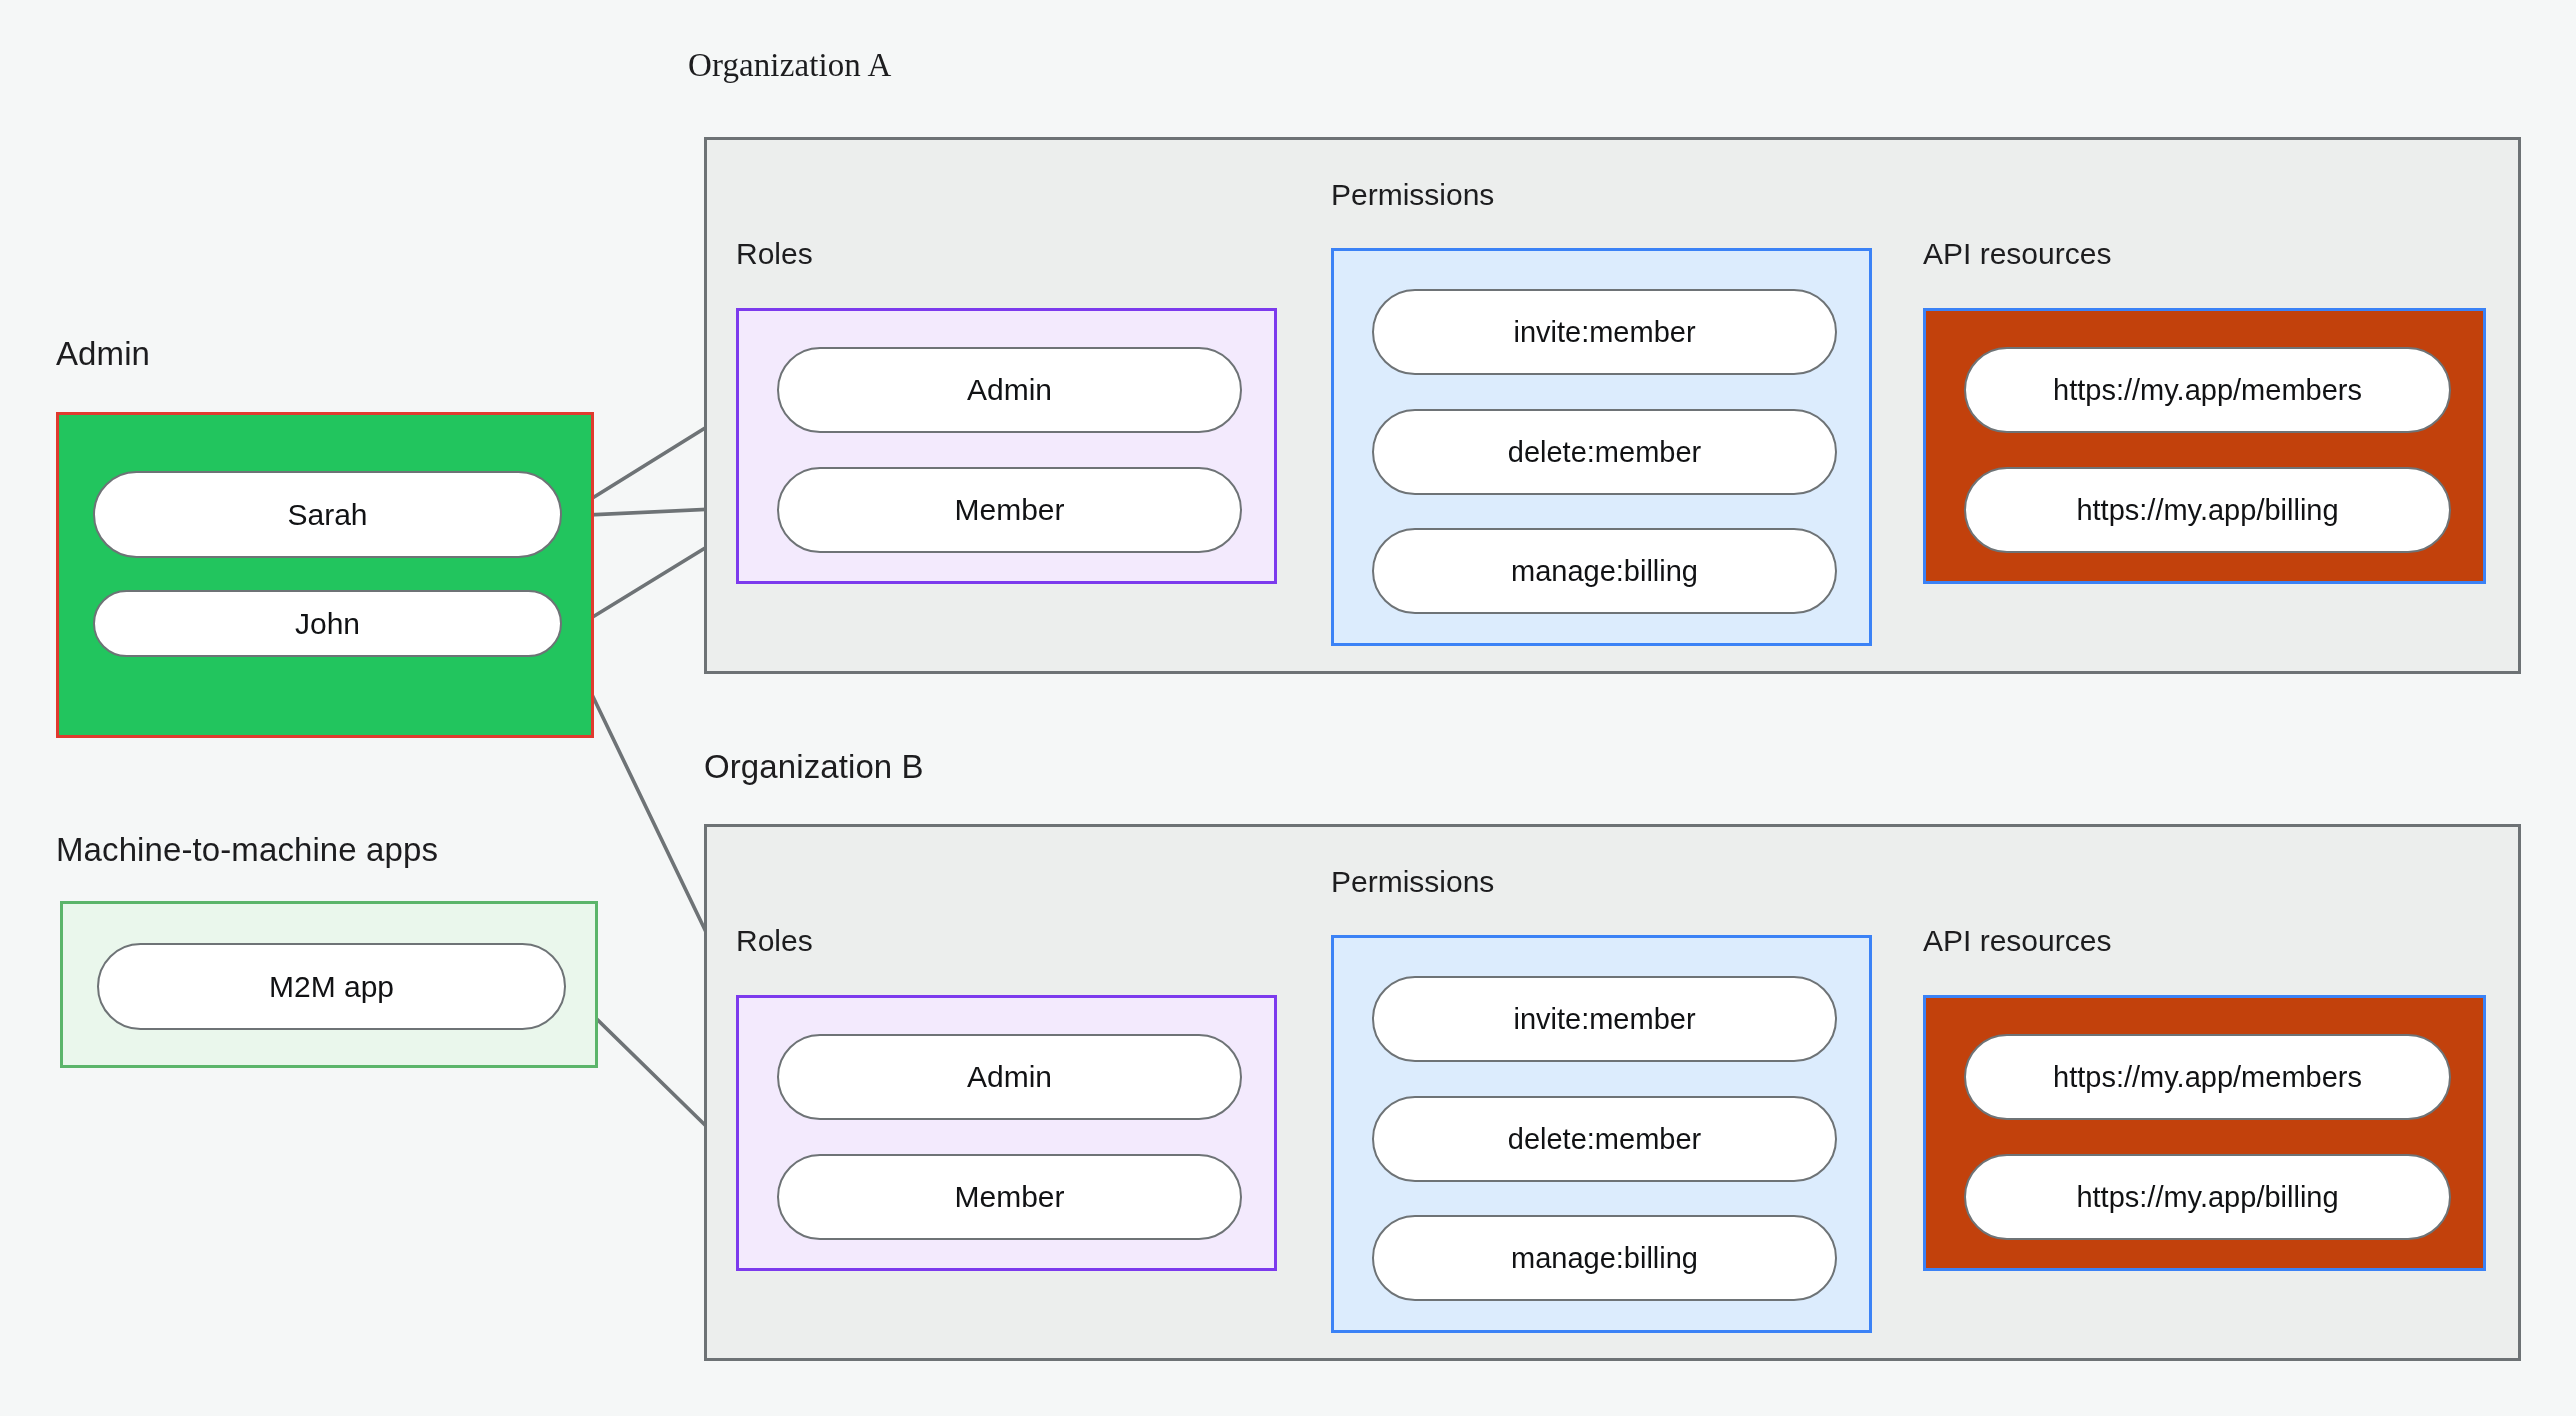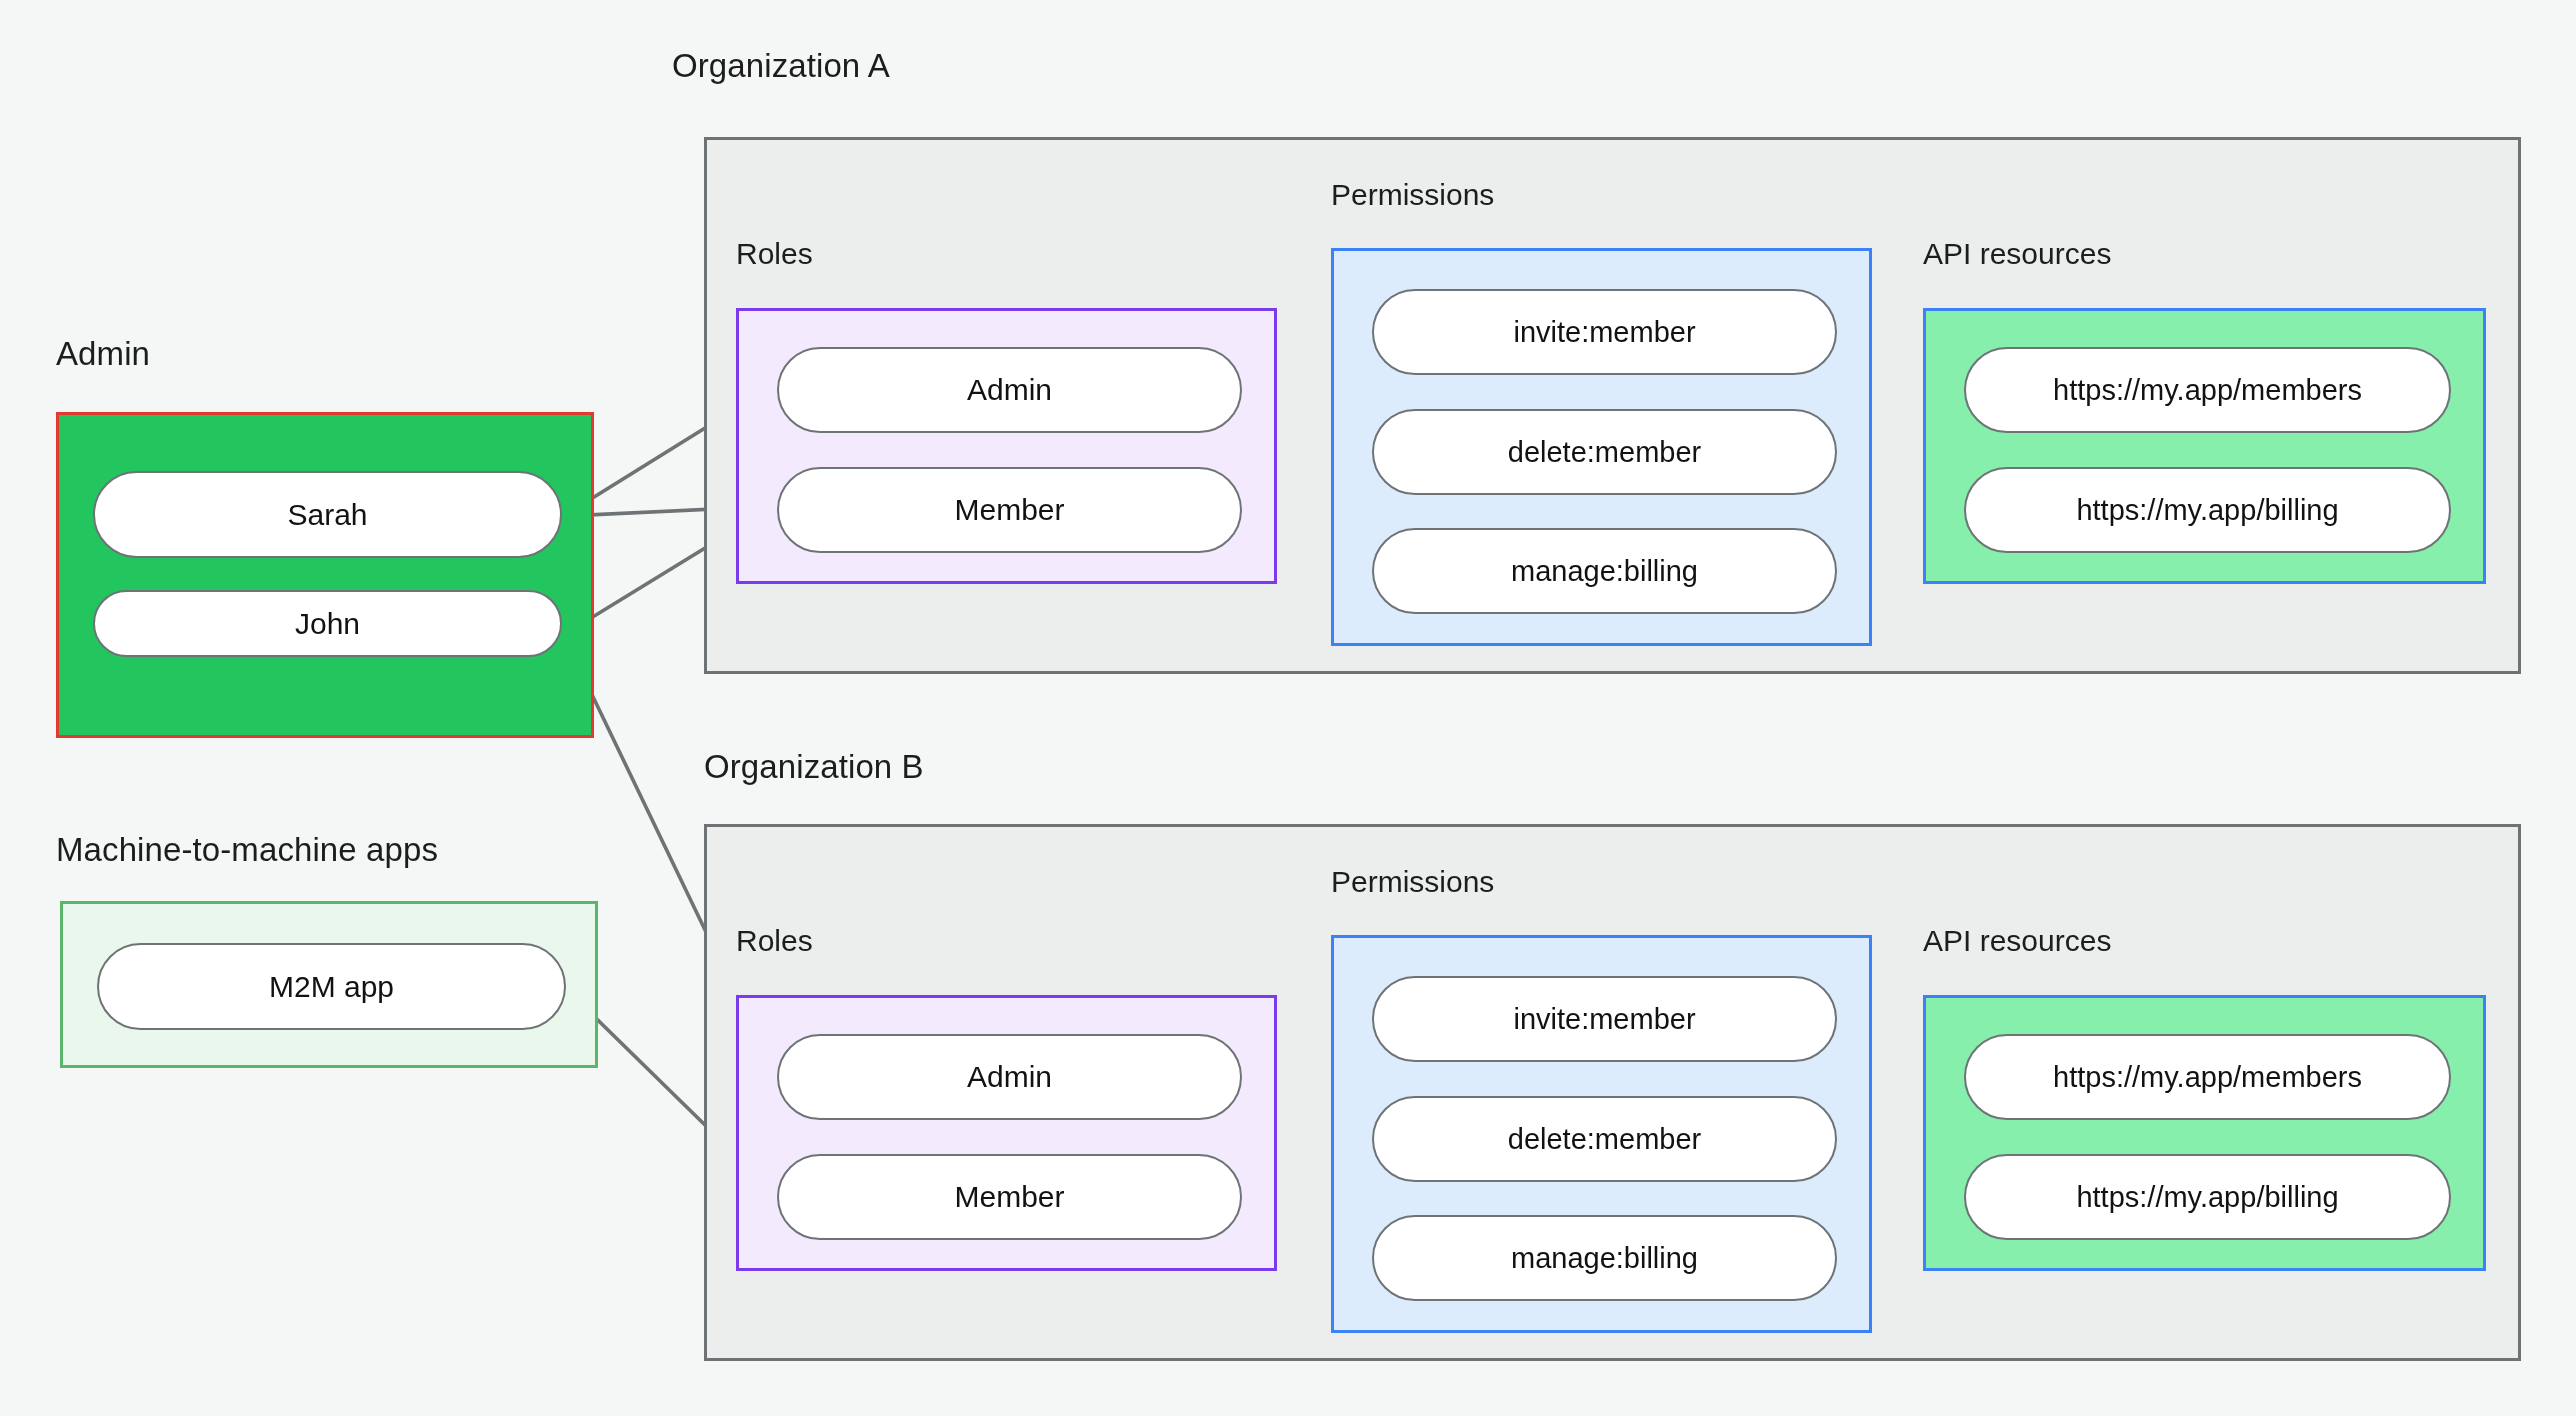--- a/index.html
+++ b/index.html
@@ -32,21 +32,21 @@
     z-index:3;
   }
 
   
   .box{position:absolute;box-sizing:border-box;z-index:2;}
   .box-users  {background:#22c55e;border:3.6px solid #e03b2f;}
   .box-m2m    {background:#eaf7ec;border:3.6px solid #5bb56a;}
   .box-org    {background:#eceeed;border:3.6px solid #6d7275;}
   .box-roles  {background:#f3eafd;border:3.6px solid #7c3aed;}
   .box-perms  {background:#dcecfd;border:3.6px solid #3b82f6;text-align:right;}
-  .box-api    {background:#86efac;border:3.6px solid #3b82f6;}
+  .box-api    {background:#c2410c;border:3.6px solid #3b82f6;}
 
   
   .pill{
     position:absolute;
     box-sizing:border-box;
     background:#ffffff;
     border:2.7px solid #6e7376;
     border-radius:900px;
     display:flex;
     align-items:center;
@@ -119,21 +119,21 @@
     <div class="pill" style="left:34px;top:56px;width:469px;height:87px;">Sarah</div>
     <div class="pill" style="left:34px;top:175px;width:469px;height:67px;">John</div>
   </div>
 
   <div class="grp-label" style="left:56px;top:831px;">Machine-to-machine apps</div>
 
   <div class="box box-m2m" style="left:60px;top:901px;width:538px;height:167px;">
     <div class="pill" style="left:34px;top:39px;width:469px;height:87px;">M2M app</div>
   </div>
 
-  <div class="grp-label" style="left:672px;top:47px;">Organization A</div>
+  <div class="grp-label" style="left:688px;top:47px;font-family:Liberation Serif, serif;">Organization A</div>
 
   <div class="box box-org" style="left:704px;top:137px;width:1817px;height:537px;">
 
     <div class="sub-label" style="left:29px;top:97px;">Roles</div>
     <div class="box box-roles" style="left:29px;top:168px;width:541px;height:276px;">
       <div class="pill" style="left:38px;top:36px;width:465px;height:86px;">Admin</div>
       <div class="pill" style="left:38px;top:156px;width:465px;height:86px;">Member</div>
     </div>
 
     <div class="sub-label" style="left:624px;top:38px;">Permissions</div>

